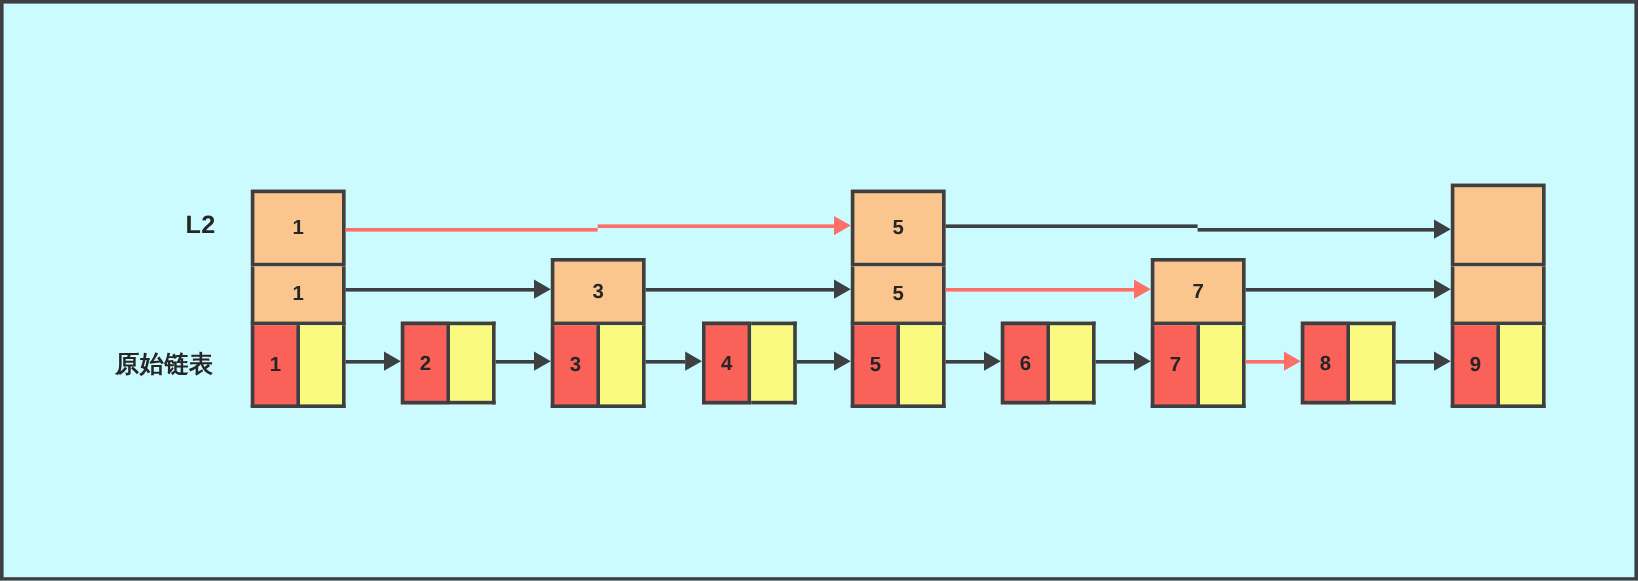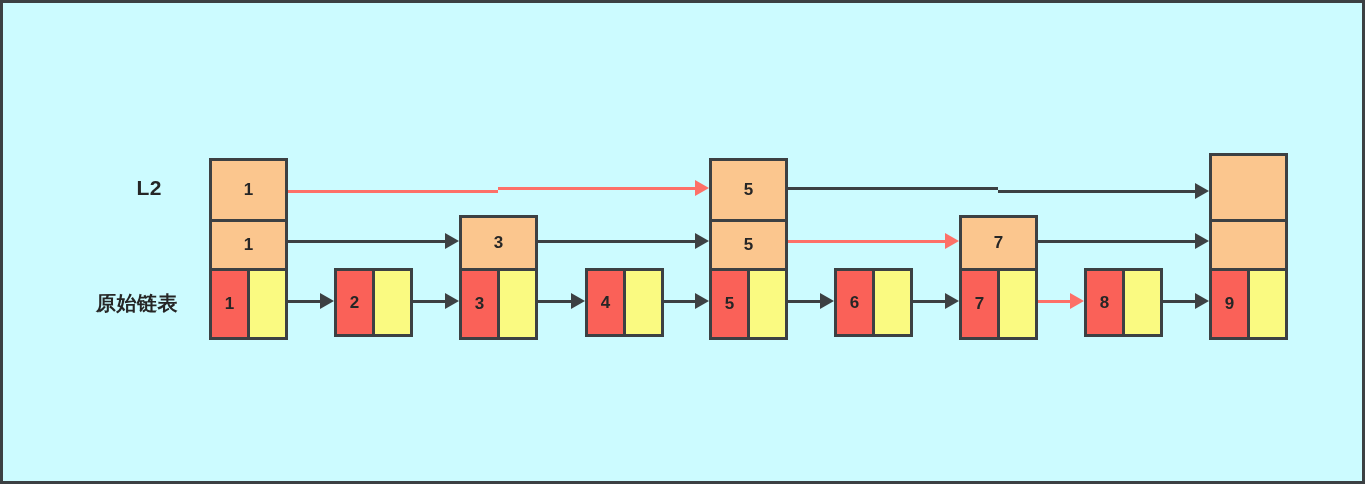--- a/index.html
+++ b/index.html
@@ -66,21 +66,21 @@
     border-bottom: 8px solid transparent;
     border-left: 14px solid #3c4043;
   }
   .arrow.red { border-left-color: #fd7068; }
 </style>
 </head>
 <body>
 
 <div id="canvas">
 
-  <div class="row-label" style="left:14px; top:173px; width:145px;">L2</div>
+  <div class="row-label" style="left:32px; top:173px; width:145px;">L2</div>
   <div class="row-label cjk" style="left:10px; top:287px; width:165px;">原始链表</div>
 
   <div class="cell level" style="left:206px; top:155px; width:79px; height:64px;">1</div>
   <div class="cell level join-top" style="left:206px; top:219px; width:79px; height:49px;">1</div>
   <div class="cell key join-top" style="left:206px; top:268px; width:41px; height:69px;">1</div>
   <div class="cell ptr join-top join-left" style="left:247px; top:268px; width:38px; height:69px;"></div>
 
   <div class="cell key" style="left:331px; top:265px; width:41px; height:69px;">2</div>
   <div class="cell ptr join-left" style="left:372px; top:265px; width:38px; height:69px;"></div>
 

